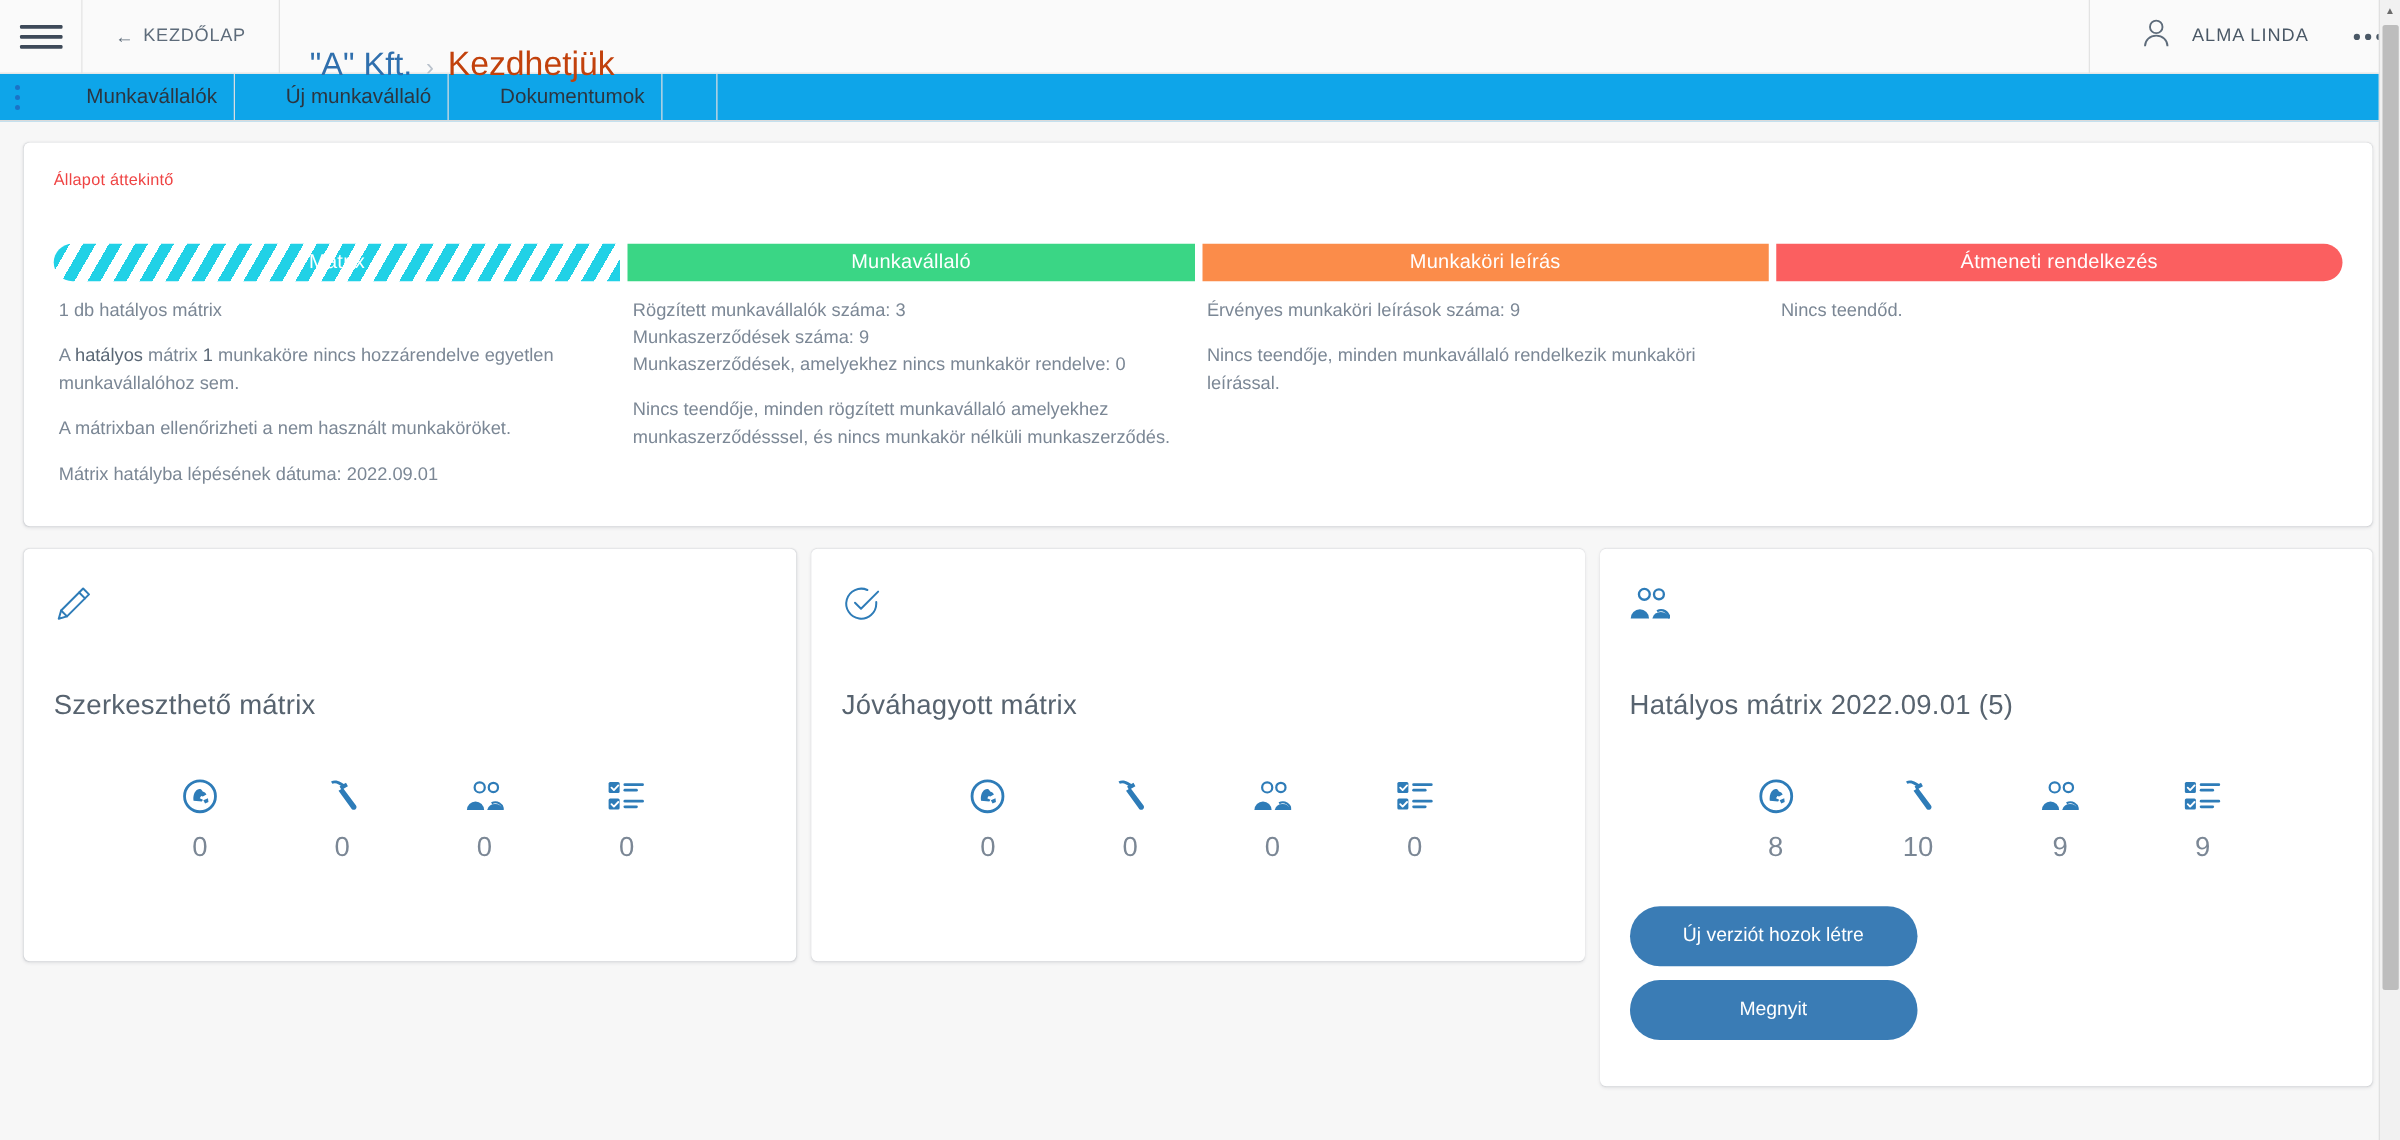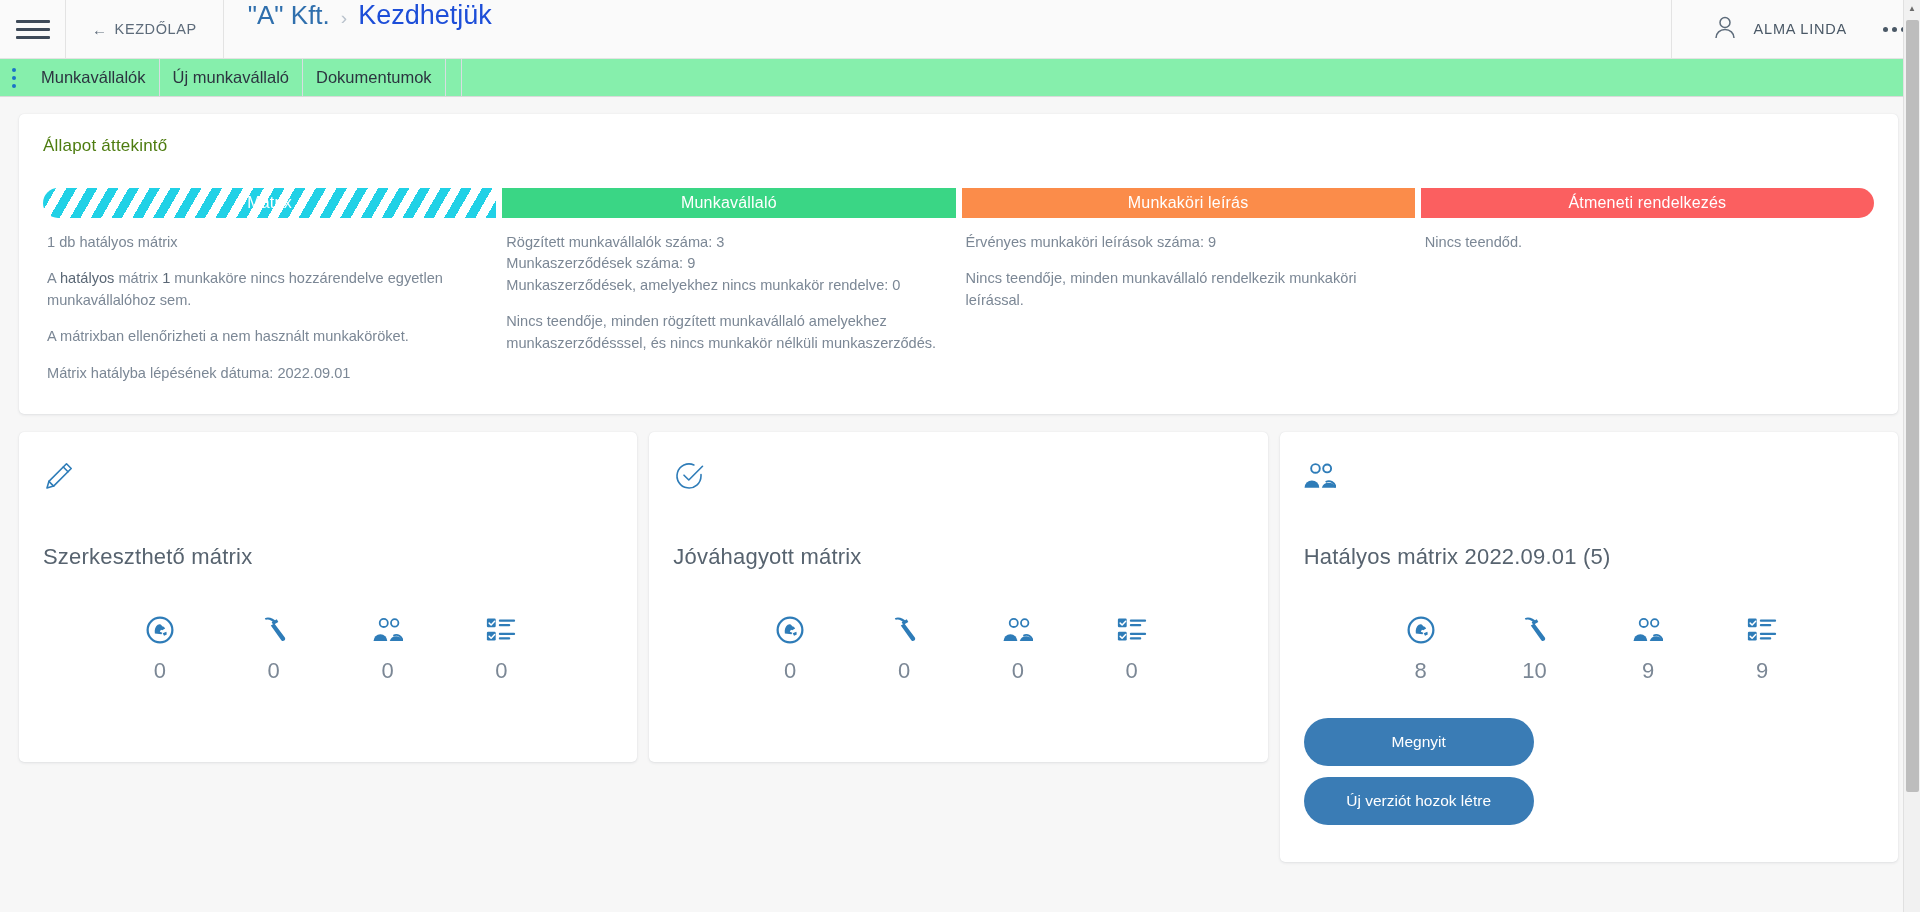--- a/index.html
+++ b/index.html
@@ -34,37 +34,37 @@
     cursor: pointer;
   }
   .home-link .arrow { font-size: 15px; color:#5d6b7a; line-height:1; }
   .breadcrumb {
     display: flex; align-items: baseline; gap: 11px;
     padding: 0 24px; height: 59px;
     flex: 1;
   }
   .bc-company { font-size: 26px; color: #2f6fad; font-weight: 400; }
   .bc-sep { font-size: 19px; color: #b9c2cc; }
-  .bc-current { font-size: 27px; color: #1d4ed8; font-weight: 400; }
+  .bc-current { font-size: 27px; color: #c2410c; font-weight: 400; margin-top: 36px; }
   .user-box {
     display: flex; align-items: center; gap: 16px;
     height: 59px; padding: 0 22px 0 40px;
     border-left: 1px solid #e3e3e3;
     cursor: pointer;
   }
   .user-name { font-size: 14.5px; color: #4a5866; letter-spacing: .8px; }
   .dots-h { display:flex; gap:4px; padding: 0 14px; cursor:pointer; }
   .dots-h i { width:5px; height:5px; border-radius:50%; background:#4a5866; display:block; }
 
   
   .tabstrip {
     height: 38px;
-    background: #86efac;
+    background: #0ea5e9;
     border-bottom: 1px solid #dadada;
-    display: flex; align-items: stretch;
+    display: flex; align-items: stretch; gap: 28px;
   }
   .dots-v { display:flex; flex-direction:column; gap:4px; align-items:center; justify-content:center; width:28px; cursor:pointer;}
   .dots-v i { width:4px; height:4px; border-radius:50%; background:#1a73c7; display:block; }
   .tab {
     display:flex; align-items:center;
     padding: 0 13px;
     font-size: 16.5px; color: #2c3540;
     border-right: 1px solid #d8dde2;
     cursor: pointer;
   }
@@ -74,21 +74,21 @@
   
   .content { padding: 17px 22px 0 19px; }
 
   .card {
     background: #fff;
     border-radius: 5px;
     box-shadow: 0 1px 3px rgba(30,40,60,.10), 0 0 1px rgba(30,40,60,.10);
   }
 
   .overview { padding: 22px 24px 30px 24px; margin-bottom: 18px; }
-  .overview-title { font-size: 17px; color: #4d7c0f; font-weight: 400; margin-bottom: 32px; letter-spacing:.2px; }
+  .overview-title { font-size: 13px; color: #ef4444; font-weight: 400; margin-bottom: 44px; letter-spacing:.2px; }
 
   .status-grid { display: flex; gap: 6px; }
   .status-col { flex: 1; display: flex; flex-direction: column; }
   .status-bar {
     height: 30px;
     display: flex; align-items: center; justify-content: center;
     color: #fff; font-size: 16px; letter-spacing: .2px;
   }
   .status-col:first-child .status-bar { border-radius: 15px 0 0 15px; }
   .status-col:last-child  .status-bar { border-radius: 0 15px 15px 0; }
@@ -393,22 +393,22 @@
         <rect x="1" y="17" width="10" height="10" rx="1.4" fill="#2e7cb8"></rect>
         <path d="M3.6 22.2l2.2 2.2 4-4.2" stroke="#fff" stroke-width="1.7" fill="none" stroke-linecap="round" stroke-linejoin="round"></path>
         <rect x="14.5" y="18.2" width="18.5" height="2.5" rx="1.2" fill="#2e7cb8"></rect>
         <rect x="14.5" y="23.3" width="13" height="2.5" rx="1.2" fill="#2e7cb8"></rect>
                 </svg>
               </div>
               <div class="stat-value">9</div>
             </div>
           </div>
           <div class="btn-col">
+            <button class="btn">Új verziót hozok létre</button>
             <button class="btn">Megnyit</button>
-            <button class="btn">Új verziót hozok létre</button>
           </div>
         </div>
       </div>
 
   </div>
 
   <div class="scrollbar">
     <div class="sb-arrow">▲</div>
     <div class="sb-thumb"></div>
   </div>

